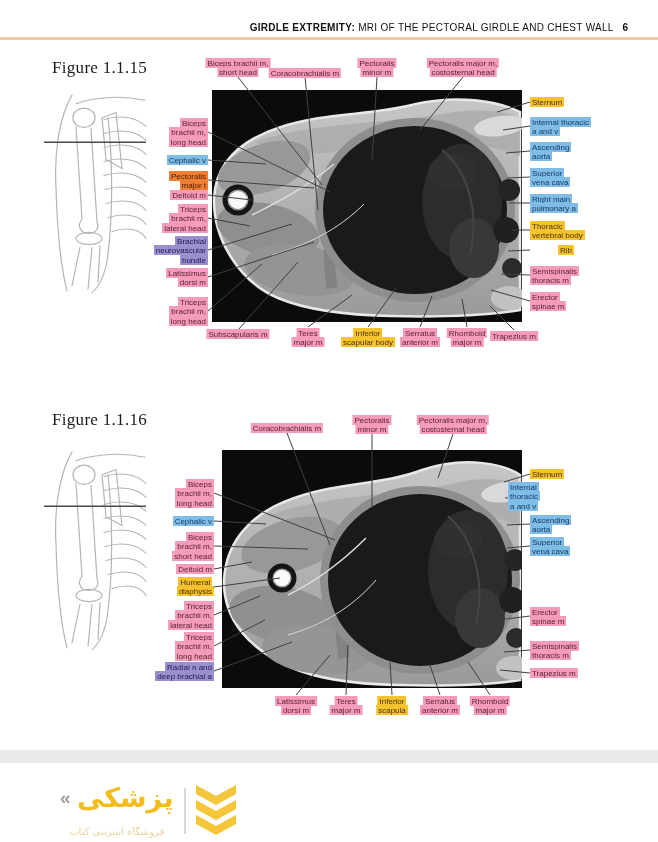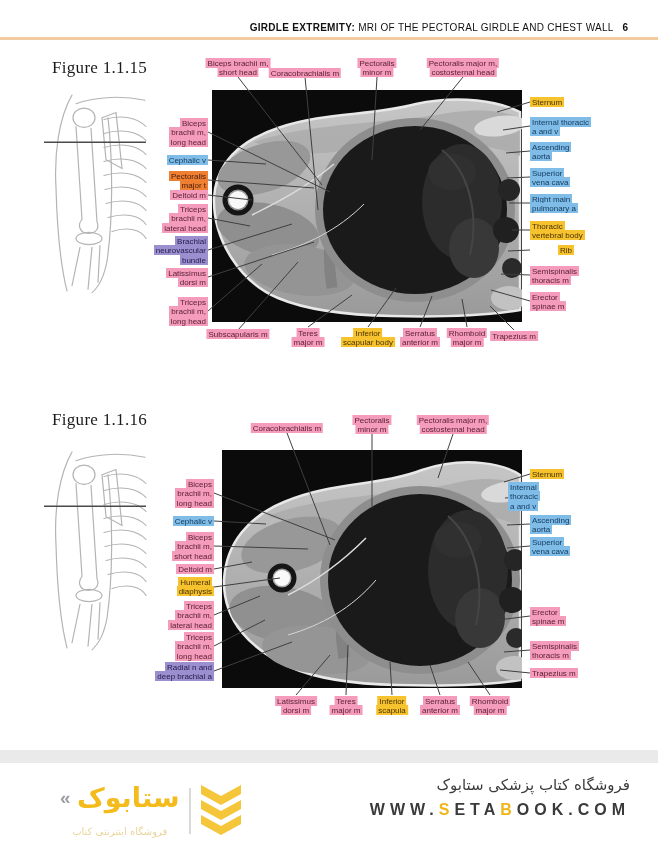--- a/index.html
+++ b/index.html
@@ -306,30 +306,26 @@
       <line x1="440" y1="695" x2="430" y2="665"></line>
       <line x1="490" y1="695" x2="468" y2="662"></line>
     </svg>
 
   <div class="footer-band"></div>
 
   <div class="footer-logo">
     <div class="logo-text-block">
       <div class="logo-word">
         <span class="guillemet">«</span>
-        <span class="logo-fa">ستابوک</span>
+        <span class="logo-fa">پزشکی</span>
       </div>
       <div class="logo-sub">فروشگاه اینترنتی کتاب</div>
     </div>
     <div class="logo-divider"></div>
     <svg width="40" height="52" viewBox="0 0 40 52">
       <polygon points="0,0 20,11 40,0 40,9 20,20 0,9" fill="#F5C53A"></polygon>
       <polygon points="0,15 20,26 40,15 40,24 20,35 0,24" fill="#F5C53A"></polygon>
       <polygon points="0,30 20,41 40,30 40,39 20,50 0,39" fill="#F5C53A"></polygon>
     </svg>
   </div>
 
-  <div class="footer-brand">
-    <div class="brand-fa">فروشگاه کتاب پزشکی ستابوک</div>
-    <div class="brand-url" id="website"><span style="color: rgb(58, 58, 58);">WWW.</span><span style="color: rgb(242, 181, 25);">S</span><span style="color: rgb(58, 58, 58);">ETA</span><span style="color: rgb(242, 181, 25);">B</span><span style="color: rgb(58, 58, 58);">OOK.COM</span></div>
-  </div>
 
 </div>
 
 </body></html>

